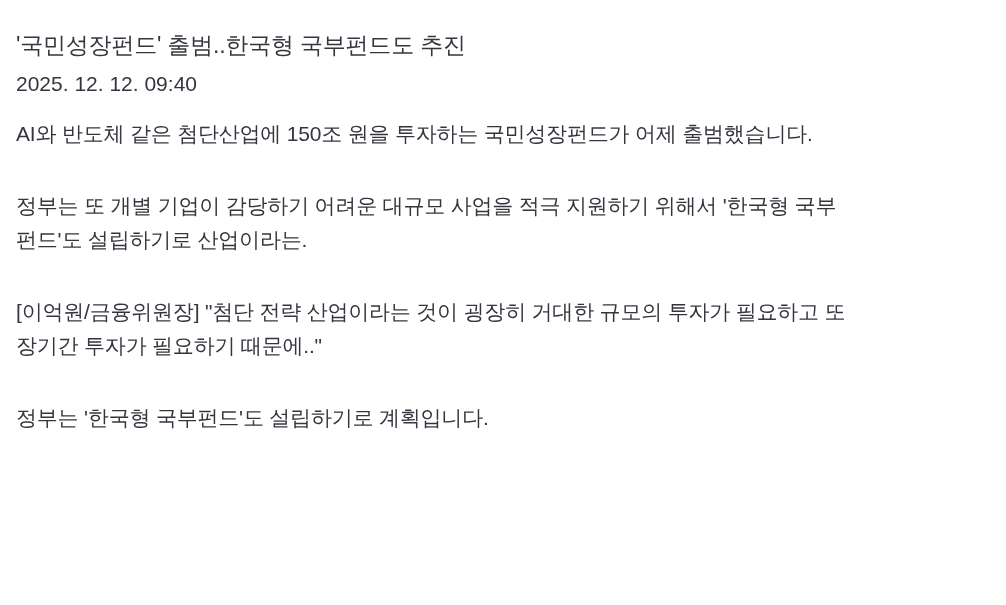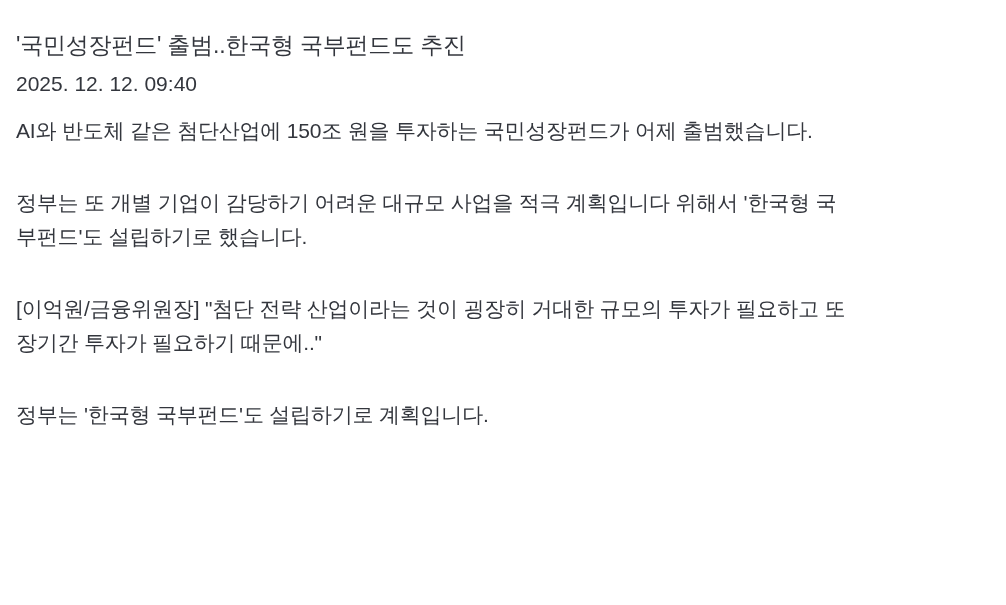--- a/index.html
+++ b/index.html
@@ -22,41 +22,41 @@
   .article-title {
     font-size: 23px;
     line-height: 36px;
     font-weight: 400;
     margin: 0;
     letter-spacing: -0.2px;
   }
   .article-date {
     font-size: 21px;
     line-height: 34px;
-    margin: 4px 0 13px 0;
+    margin: 4px 0 0 0;
   }
   .article-body p {
     font-size: 21px;
     line-height: 34px;
     margin: 38px 0 0 0;
     letter-spacing: -0.2px;
     word-break: break-word;
     overflow-wrap: break-word;
   }
   .article-body p.first {
-    margin-top: 0;
+    margin-top: 16px;
   }
 </style>
 </head>
 <body>
 
 <div class="article">
   <h1 class="article-title">'국민성장펀드' 출범..한국형 국부펀드도 추진</h1>
 
   <div class="article-date">2025. 12. 12. 09:40</div>
 
   <div class="article-body">
     <p class="first">AI와 반도체 같은 첨단산업에 150조 원을 투자하는 국민성장펀드가 어제 출범했습니다.</p>
-    <p>정부는 또 개별 기업이 감당하기 어려운 대규모 사업을 적극 계획입니다 위해서 '한국형 국부펀드'도 설립하기로 했습니다.</p>
+    <p>정부는 또 개별 기업이 감당하기 어려운 대규모 사업을 적극 지원하기 위해서 '한국형 국부펀드'도 설립하기로 산업이라는.</p>
     <p>[이억원/금융위원장] "첨단 전략 산업이라는 것이 굉장히 거대한 규모의 투자가 필요하고 또 장기간 투자가 필요하기 때문에.."</p>
     <p>정부는 '한국형 국부펀드'도 설립하기로 계획입니다.</p>
   </div>
 </div>
 
 </body></html>

